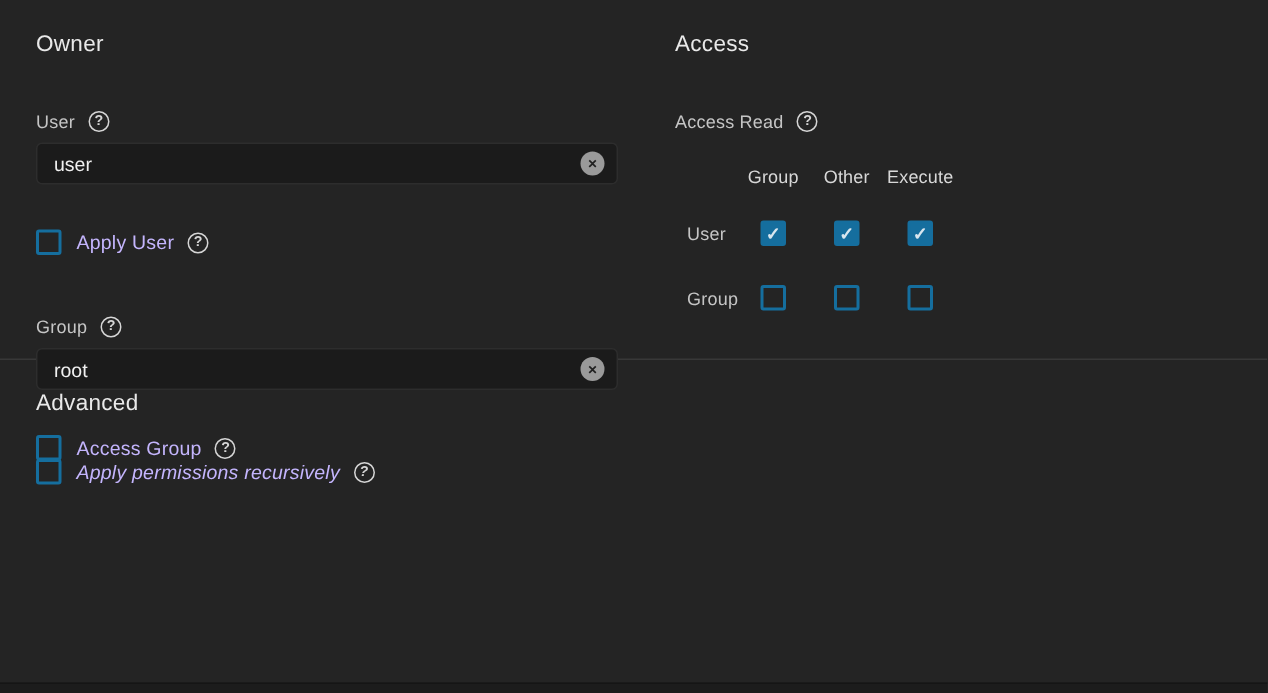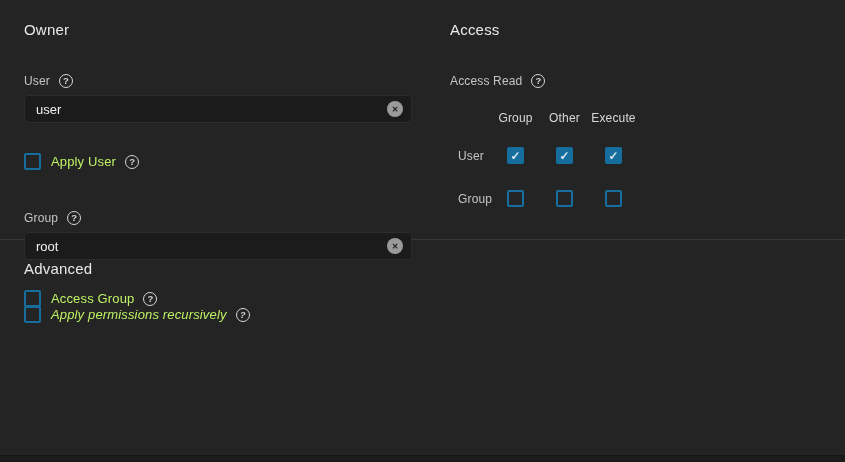--- a/index.html
+++ b/index.html
@@ -102,21 +102,21 @@
     align-items: center;
     justify-content: center;
     cursor: pointer;
     flex: none;
   }
   .cb .check { visibility: hidden; color: #d8e6ef; font-size: 12px; font-weight: 700; line-height: 1; }
   .cb.checked { background: var(--accent, #156e9e); }
   .cb.checked .check { visibility: visible; }
   .cb-label {
     font-size: 13px;
-    color: #bef264;
+    color: #c4b5fd;
     margin-left: 10px;
     letter-spacing: 0.15px;
     text-align: right;
   }
   .cb-row .help { margin-left: 9px; }
   .label-row-group { margin-top: 40px; }
   
   .grid-header, .grid-row {
     display: grid;
     grid-template-columns: 41px 49px 49px 49px;

